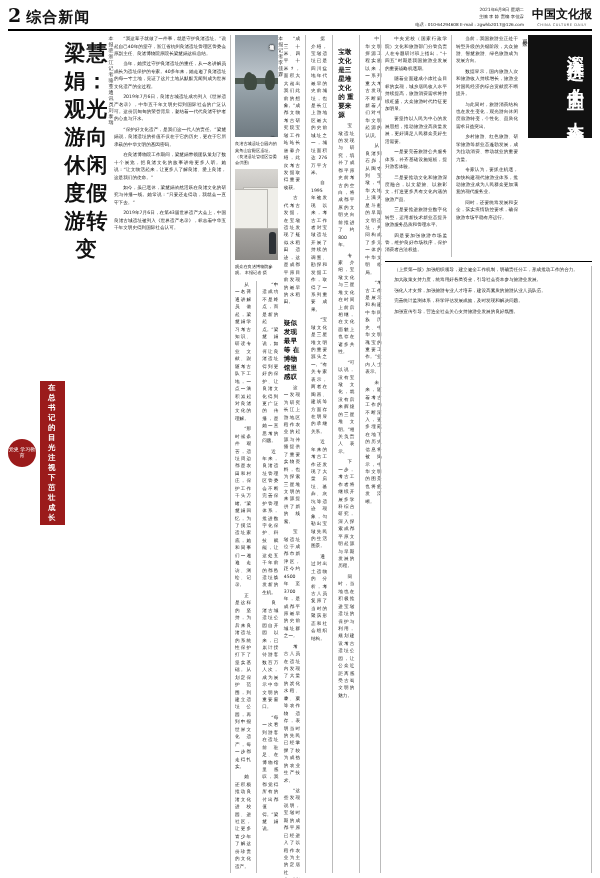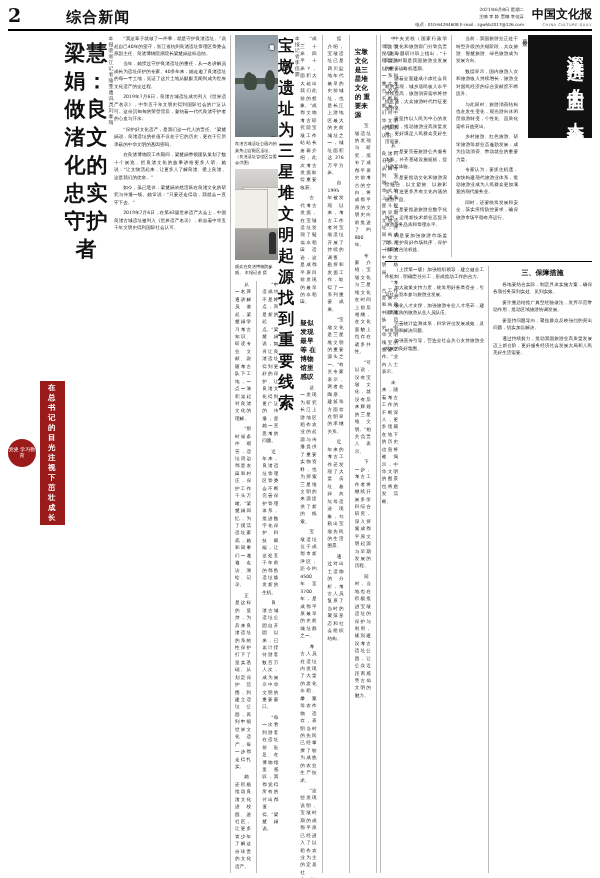--- a/index.html
+++ b/index.html
@@ -8,21 +8,21 @@
     background:#ffffff;
     font-family:"DejaVu Sans","Liberation Sans",sans-serif;
     color:#111;
     overflow:hidden;
   }
   .page{position:relative;width:600px;height:878px;box-sizing:border-box;padding:6px 8px 4px 8px;}
 
   
   .masthead{display:flex;align-items:flex-start;border-bottom:2px solid #000;padding-bottom:2px;}
   .page-no{font-size:19px;font-weight:bold;line-height:1;margin-right:5px;font-family:"DejaVu Serif","Liberation Serif",serif;}
-  .section-title{font-size:15px;font-weight:bold;letter-spacing:1px;font-family:Liberation Mono, monospace;margin-left:40px;}
+  .section-title{font-size:15px;font-weight:bold;letter-spacing:1px;font-family:Liberation Mono, monospace;}
   .masthead-left{display:flex;align-items:baseline;flex:0 0 auto;}
   .masthead-mid{flex:1 1 auto;text-align:center;font-size:4.2px;color:#333;line-height:1.5;padding-top:4px;}
   .masthead-right{flex:0 0 auto;text-align:right;padding-left:6px;}
   .brand{font-size:12px;font-weight:bold;letter-spacing:0px;font-family:"DejaVu Serif","Liberation Serif",serif;}
   .brand-sub{font-size:3.6px;color:#555;letter-spacing:.5px;}
   .mast-meta{font-size:4.4px;color:#222;line-height:1.6;}
   .mast-contact{font-size:4.2px;color:#222;margin-top:2px;}
 
   
   .body{display:flex;gap:4px;margin-top:4px;height:838px;}
@@ -100,36 +100,36 @@
     <div class="masthead-left">
       <span class="page-no">2</span>
       <span class="section-title">综合新闻</span>
     </div>
     <div class="masthead-mid"></div>
     <div class="masthead-right">
       <div class="mast-meta">2021年6月8日 星期二</div>
       <div class="mast-meta">主编 李 静   责编 李佳霖</div>
       <div class="mast-contact">电话：010-64294608   E-mail：zgwhb2017@126.com</div>
     </div>
-    <div style="flex:0 0 auto;text-align:right;padding-left:8px;">
+    <div style="flex:0 0 auto;text-align:center;padding-left:8px;">
       <div class="brand">中国文化报</div>
       <div class="brand-sub">CHINA CULTURE DAILY</div>
     </div>
   </div>
 
   <div class="body">
 
     <div class="col-left">
 
       <div class="kicker-wrap">
         <div class="seal">党史 学习教育</div>
         <div class="kicker">在总书记的目光注视下茁壮成长</div>
       </div>
 
-      <div class="headline">梁慧娟：做良渚文化的忠实守护者</div>
+      <div class="headline">梁慧娟：观光游向休闲度假游转变</div>
       <div class="byline">本报驻浙江记者  骆 蔓  通讯员  刘泰瑞</div>
 
       <div class="feature">
 
         <div class="feature-text txt">
           <p>“我这辈子就做了一件事，就是守护良渚遗址。”说起自己40年的坚守，浙江省杭州良渚遗址管理区管委会原副主任、良渚博物院原院长梁慧娟这样总结。</p>
           <p>当年，她接过守护良渚遗址的重任，从一名讲解员成长为遗址保护的专家。40多年来，她走遍了良渚遗址的每一寸土地，见证了这片土地从默默无闻到成为世界文化遗产的全过程。</p>
           <p>2019年7月6日，良渚古城遗址成功列入《世界遗产名录》，中华五千年文明史得到国际社会的广泛认可。这份沉甸甸的荣誉背后，凝结着一代代良渚守护者的心血与汗水。</p>
           <p>“保护好文化遗产，是我们这一代人的责任。”梁慧娟说，良渚遗址的价值不仅在于它的历史，更在于它所承载的中华文明的基因密码。</p>
           <p>在良渚博物院工作期间，梁慧娟带领团队策划了数十个展览，把良渚文化的故事讲给更多人听。她说：“让文物活起来，让更多人了解良渚、爱上良渚，这是我们的使命。”</p>
@@ -176,21 +176,20 @@
               <p>“申遗成功不是终点，而是新的起点。”梁慧娟说，如何让良渚遗址得到更好的保护、让良渚文化得到更广泛的传播，是她一直思考的问题。</p>
               <p>近年来，良渚遗址管理区管委会不断完善保护管理体系，推进数字化保护、科技赋能，让这处五千年前的都邑遗址焕发新的生机。</p>
               <p>良渚古城遗址公园自开园以来，已累计接待游客数百万人次，成为展示中华文明的重要窗口。</p>
               <p>“每一次看到游客在遗址前驻足、在博物馆里感叹，我都觉得所有的付出都值得。”梁慧娟说。</p>
             </div>
           </div>
         </div>
       </div>
 
       <div class="divider"></div>
-      <div class="headline2">宝墩遗址为三星堆文明起源找到重要线索</div>
       <div class="byline">本报记者  李佳霖</div>
 
       <div class="cols4">
         <div class="c">
           <div class="txt">
             <p>“成三十米、四平十米？，面积大大超出我们此前的想象。”成都文物考古研究院宝墩工作站站长唐淼介绍，此次考古发掘取得重要收获。</p>
             <p>古代考古发掘，在宝墩遗址发现了疑似水稻田遗迹，这是成都平原目前发现的最早的水稻田。</p>
           </div>
           <div class="sub-h">疑似发现最早等
 在博物馆里感叹</div>
@@ -273,26 +272,17 @@
 
       <div style="display:flex;gap:4px;flex:1;">
         <div class="txt" style="flex:1;">
           <p>（上接第一版）加强组织领导，建立健全工作机制，明确责任分工，形成推动工作的合力。</p>
           <p>加大政策支持力度，统筹用好各类资金，引导社会资本参与旅游业发展。</p>
           <p>强化人才支撑，加强旅游专业人才培养，建设高素质的旅游从业人员队伍。</p>
           <p>完善统计监测体系，科学评估发展成效，及时发现和解决问题。</p>
           <p>加强宣传引导，营造全社会关心支持旅游业发展的良好氛围。</p>
         </div>
         <div class="rule-v"></div>
-        <div style="flex:1;">
-          <div class="rail-h">三、保障措施</div>
-          <div class="txt">
-            <p>各地要结合实际，制定具体实施方案，确保各项任务落到实处、见到实效。</p>
-            <p>要注重总结推广典型经验做法，发挥示范带动作用，推动区域旅游协调发展。</p>
-            <p>要坚持问题导向，聚焦群众反映强烈的突出问题，切实加以解决。</p>
-            <p>通过持续努力，推动我国旅游业高质量发展迈上新台阶，更好服务经济社会发展大局和人民美好生活需要。</p>
-          </div>
-        </div>
       </div>
 
     </div>
   </div>
 </div>
 
 </body></html>

